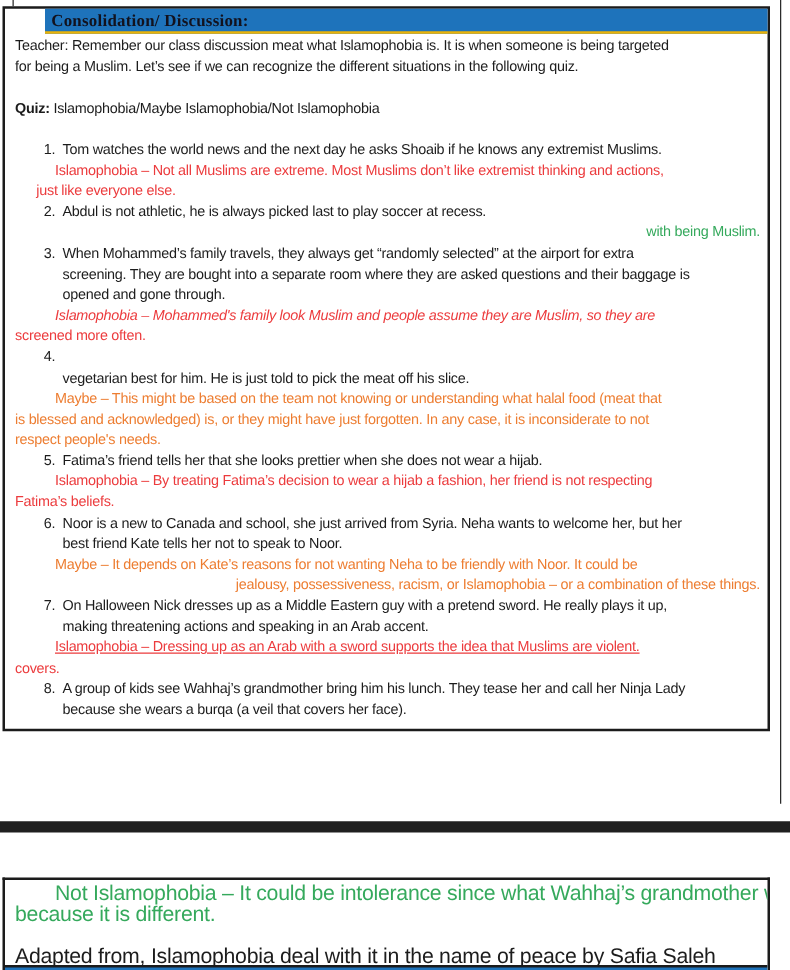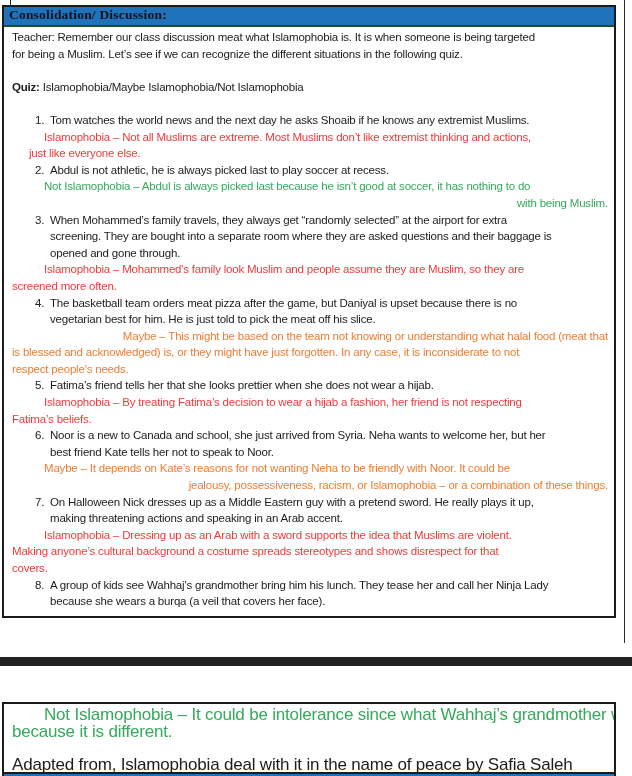--- a/index.html
+++ b/index.html
@@ -8,22 +8,22 @@
     font-family:"Liberation Sans",sans-serif;
   }
   .vline-right{position:absolute;left:624px;top:0;width:1px;height:643px;background:#2b2b2b;}
   .vline-stub{position:absolute;left:10px;top:0;width:1px;height:6px;background:#2b2b2b;}
 
   .main-box{
     position:absolute;left:2px;top:5px;width:610px;
     border:2px solid #1b1b1b;background:#ffffff;
   }
   .header-bar{
-    height:18px;background:#1e73bb;border-bottom:2px solid #14532d;
-    display:flex;align-items:flex-start;
+    height:18px;background:#1e73bb;border-bottom:2px solid #eab308;
+    display:flex;align-items:flex-end;margin-left:32px;
   }
   .header-title{
     font-family:"Liberation Serif",serif;font-weight:bold;font-size:13.5px;
     color:#12121e;padding-left:5px;letter-spacing:0.2px;white-space:nowrap;
   }
   .content{
     padding:2px 6px 6px 8px;font-size:11.5px;letter-spacing:-0.2px;
     line-height:16.6px;color:#1c1c1c;
   }
   .line{height:16.6px;white-space:nowrap;position:relative;}
@@ -61,43 +61,41 @@
     <div class="line">Teacher: Remember our class discussion meat what Islamophobia is. It is when someone is being targeted</div>
     <div class="line">for being a Muslim. Let’s see if we can recognize the different situations in the following quiz.</div>
     <div class="line"></div>
     <div class="line"><span class="bold">Quiz:</span><span> Islamophobia/Maybe Islamophobia/Not Islamophobia</span></div>
     <div class="line"></div>
     <div>
         <div class="line q-line"><span class="q-num">1.</span><span>Tom watches the world news and the next day he asks Shoaib if he knows any extremist Muslims.</span></div>
         <div class="line a-indent" style="color: rgb(236, 59, 61);">Islamophobia – Not all Muslims are extreme. Most Muslims don’t like extremist thinking and actions,</div>
         <div class="line" style="color: rgb(236, 59, 61); padding-left: 17px;">just like everyone else.</div>
         <div class="line q-line"><span class="q-num">2.</span><span>Abdul is not athletic, he is always picked last to play soccer at recess.</span></div>
-        <div class="line a-indent" style="color: rgb(53, 169, 92);">Not Islamophobia – Abdul is always picked last because he isn’t good at soccer, it has nothing to do</div>
         <div class="line" style="color: rgb(53, 169, 92); text-align: right;">with being Muslim.</div>
         <div class="line q-line"><span class="q-num">3.</span><span>When Mohammed’s family travels, they always get “randomly selected” at the airport for extra</span></div>
         <div class="line q-line"><span>screening. They are bought into a separate room where they are asked questions and their baggage is</span></div>
         <div class="line q-line"><span>opened and gone through.</span></div>
-        <div class="line a-indent" style="color: rgb(236, 59, 61);">Islamophobia – Mohammed's family look Muslim and people assume they are Muslim, so they are</div>
+        <div class="line a-indent" style="color: rgb(236, 59, 61); font-style: italic;">Islamophobia – Mohammed's family look Muslim and people assume they are Muslim, so they are</div>
         <div class="line" style="color: rgb(236, 59, 61);">screened more often.</div>
-        <div class="line q-line"><span class="q-num">4.</span><span>The basketball team orders meat pizza after the game, but Daniyal is upset because there is no</span></div>
+        <div class="line q-line"><span class="q-num">4.</span></div>
         <div class="line q-line"><span>vegetarian best for him. He is just told to pick the meat off his slice.</span></div>
-        <div class="line a-indent" style="color: rgb(237, 125, 49); text-align: right;">Maybe – This might be based on the team not knowing or understanding what halal food (meat that</div>
+        <div class="line a-indent" style="color: rgb(237, 125, 49);">Maybe – This might be based on the team not knowing or understanding what halal food (meat that</div>
         <div class="line" style="color: rgb(237, 125, 49);">is blessed and acknowledged) is, or they might have just forgotten. In any case, it is inconsiderate to not</div>
         <div class="line" style="color: rgb(237, 125, 49);">respect people's needs.</div>
         <div class="line q-line"><span class="q-num">5.</span><span>Fatima’s friend tells her that she looks prettier when she does not wear a hijab.</span></div>
         <div class="line a-indent" style="color: rgb(236, 59, 61);">Islamophobia – By treating Fatima’s decision to wear a hijab a fashion, her friend is not respecting</div>
         <div class="line" style="color: rgb(236, 59, 61);">Fatima’s beliefs.</div>
         <div class="line q-line"><span class="q-num">6.</span><span>Noor is a new to Canada and school, she just arrived from Syria. Neha wants to welcome her, but her</span></div>
         <div class="line q-line"><span>best friend Kate tells her not to speak to Noor.</span></div>
         <div class="line a-indent" style="color: rgb(237, 125, 49);">Maybe – It depends on Kate’s reasons for not wanting Neha to be friendly with Noor. It could be</div>
         <div class="line" style="color: rgb(237, 125, 49); text-align: right;">jealousy, possessiveness, racism, or Islamophobia – or a combination of these things.</div>
         <div class="line q-line"><span class="q-num">7.</span><span>On Halloween Nick dresses up as a Middle Eastern guy with a pretend sword. He really plays it up,</span></div>
         <div class="line q-line"><span>making threatening actions and speaking in an Arab accent.</span></div>
-        <div class="line a-indent" style="color: rgb(236, 59, 61);">Islamophobia – Dressing up as an Arab with a sword supports the idea that Muslims are violent.</div>
-        <div class="line" style="color: rgb(236, 59, 61);">Making anyone’s cultural background a costume spreads stereotypes and shows disrespect for that</div>
+        <div class="line a-indent" style="color: rgb(236, 59, 61); text-decoration: underline;">Islamophobia – Dressing up as an Arab with a sword supports the idea that Muslims are violent.</div>
         <div class="line" style="color: rgb(236, 59, 61);">covers.</div>
         <div class="line q-line"><span class="q-num">8.</span><span>A group of kids see Wahhaj’s grandmother bring him his lunch. They tease her and call her Ninja Lady</span></div>
         <div class="line q-line"><span>because she wears a burqa (a veil that covers her face).</span></div>
       </div>
   </div>
 </div>
 
 <div class="separator-bar" style="background: rgb(32, 32, 32);"></div>
 
 <div class="footer-box">

